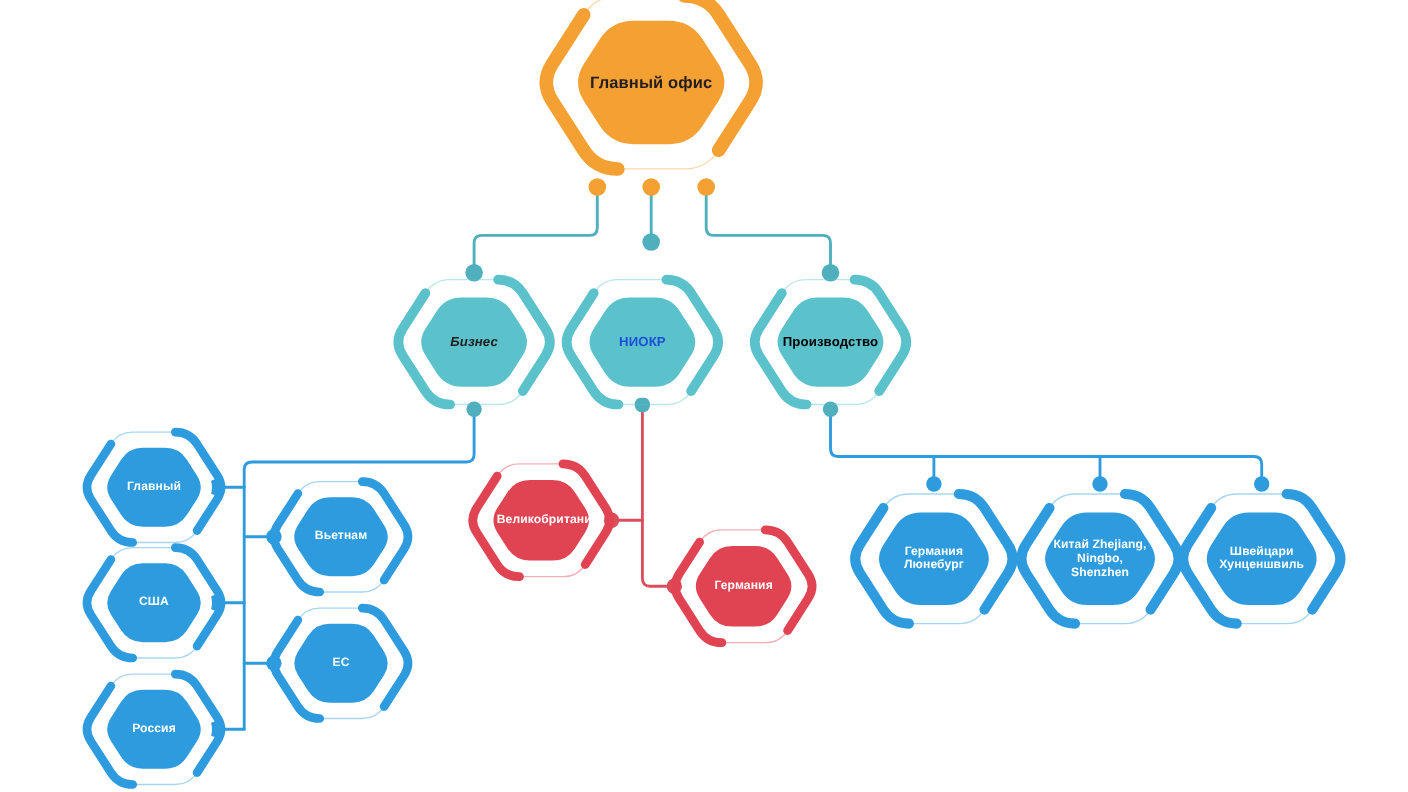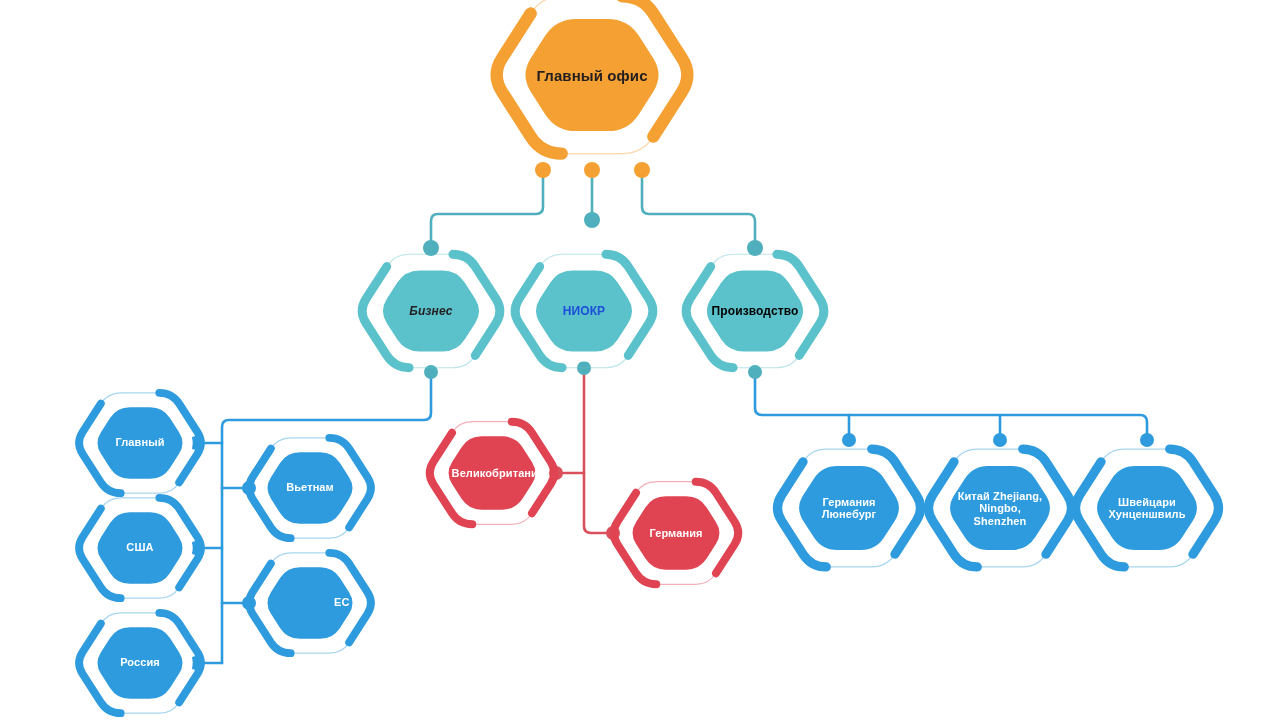--- a/index.html
+++ b/index.html
@@ -181,21 +181,21 @@
         <div class="node-label" style="color: rgb(255, 255, 255); font-size: 11px; width: 79.12px;">США</div>
       </div>
       <div class="node" style="left: 310px; top: 603px; width: 170.6px; height: 170.6px;">
         <svg width="170.6" height="170.6" viewBox="0 0 170.6 170.6">
           <path d="M27.85,96.14Q20.90,85.30 27.85,74.46L46.15,45.95Q53.10,35.11 65.98,35.11L104.62,35.11Q117.50,35.11 124.45,45.95L142.75,74.46Q149.70,85.30 142.75,96.14L124.45,124.65Q117.50,135.49 104.62,135.49L65.98,135.49Q53.10,135.49 46.15,124.65Z" fill="none" stroke="#2E9BDE" stroke-opacity="0.42" stroke-width="1.2"></path>
           <path d="M65.98,135.49Q53.10,135.49 46.15,124.65L27.85,96.14Q20.90,85.30 27.85,74.46L46.15,45.95" fill="none" stroke="#2E9BDE" stroke-width="7.82" stroke-linecap="round"></path>
           <path d="M104.62,35.11Q117.50,35.11 124.45,45.95L142.75,74.46Q149.70,85.30 142.75,96.14L124.45,124.65" fill="none" stroke="#2E9BDE" stroke-width="7.82" stroke-linecap="round"></path>
           <path d="M40.73,96.14Q33.78,85.30 40.73,74.46L52.59,55.99Q59.54,45.14 72.42,45.14L98.18,45.14Q111.06,45.14 118.01,55.99L129.87,74.46Q136.82,85.30 129.87,96.14L118.01,114.61Q111.06,125.46 98.18,125.46L72.42,125.46Q59.54,125.46 52.59,114.61Z" fill="#ffffff" stroke="#ffffff" stroke-width="9.200000000000001" stroke-linejoin="round"></path>
           <path d="M46.25,96.14Q39.30,85.30 46.25,74.46L55.35,60.29Q62.30,49.45 75.18,49.45L95.42,49.45Q108.30,49.45 115.25,60.29L124.35,74.46Q131.30,85.30 124.35,96.14L115.25,110.31Q108.30,121.15 95.42,121.15L75.18,121.15Q62.30,121.15 55.35,110.31Z" fill="#2E9BDE"></path>
         </svg>
-        <div class="node-label" style="color: rgb(255, 255, 255); font-size: 11px; width: 79.12px; text-align: right;">ЕС</div>
+        <div class="node-label" style="color: rgb(255, 255, 255); font-size: 11px; width: 79.12px;">ЕС</div>
       </div>
       <div class="node" style="left: 140px; top: 663px; width: 170.6px; height: 170.6px;">
         <svg width="170.6" height="170.6" viewBox="0 0 170.6 170.6">
           <path d="M27.85,96.14Q20.90,85.30 27.85,74.46L46.15,45.95Q53.10,35.11 65.98,35.11L104.62,35.11Q117.50,35.11 124.45,45.95L142.75,74.46Q149.70,85.30 142.75,96.14L124.45,124.65Q117.50,135.49 104.62,135.49L65.98,135.49Q53.10,135.49 46.15,124.65Z" fill="none" stroke="#2E9BDE" stroke-opacity="0.42" stroke-width="1.2"></path>
           <path d="M65.98,135.49Q53.10,135.49 46.15,124.65L27.85,96.14Q20.90,85.30 27.85,74.46L46.15,45.95" fill="none" stroke="#2E9BDE" stroke-width="7.82" stroke-linecap="round"></path>
           <path d="M104.62,35.11Q117.50,35.11 124.45,45.95L142.75,74.46Q149.70,85.30 142.75,96.14L124.45,124.65" fill="none" stroke="#2E9BDE" stroke-width="7.82" stroke-linecap="round"></path>
           <path d="M40.73,96.14Q33.78,85.30 40.73,74.46L52.59,55.99Q59.54,45.14 72.42,45.14L98.18,45.14Q111.06,45.14 118.01,55.99L129.87,74.46Q136.82,85.30 129.87,96.14L118.01,114.61Q111.06,125.46 98.18,125.46L72.42,125.46Q59.54,125.46 52.59,114.61Z" fill="#ffffff" stroke="#ffffff" stroke-width="9.200000000000001" stroke-linejoin="round"></path>
           <path d="M46.25,96.14Q39.30,85.30 46.25,74.46L55.35,60.29Q62.30,49.45 75.18,49.45L95.42,49.45Q108.30,49.45 115.25,60.29L124.35,74.46Q131.30,85.30 124.35,96.14L115.25,110.31Q108.30,121.15 95.42,121.15L75.18,121.15Q62.30,121.15 55.35,110.31Z" fill="#2E9BDE"></path>
         </svg>
         <div class="node-label" style="color: rgb(255, 255, 255); font-size: 11px; width: 79.12px;">Россия</div>

